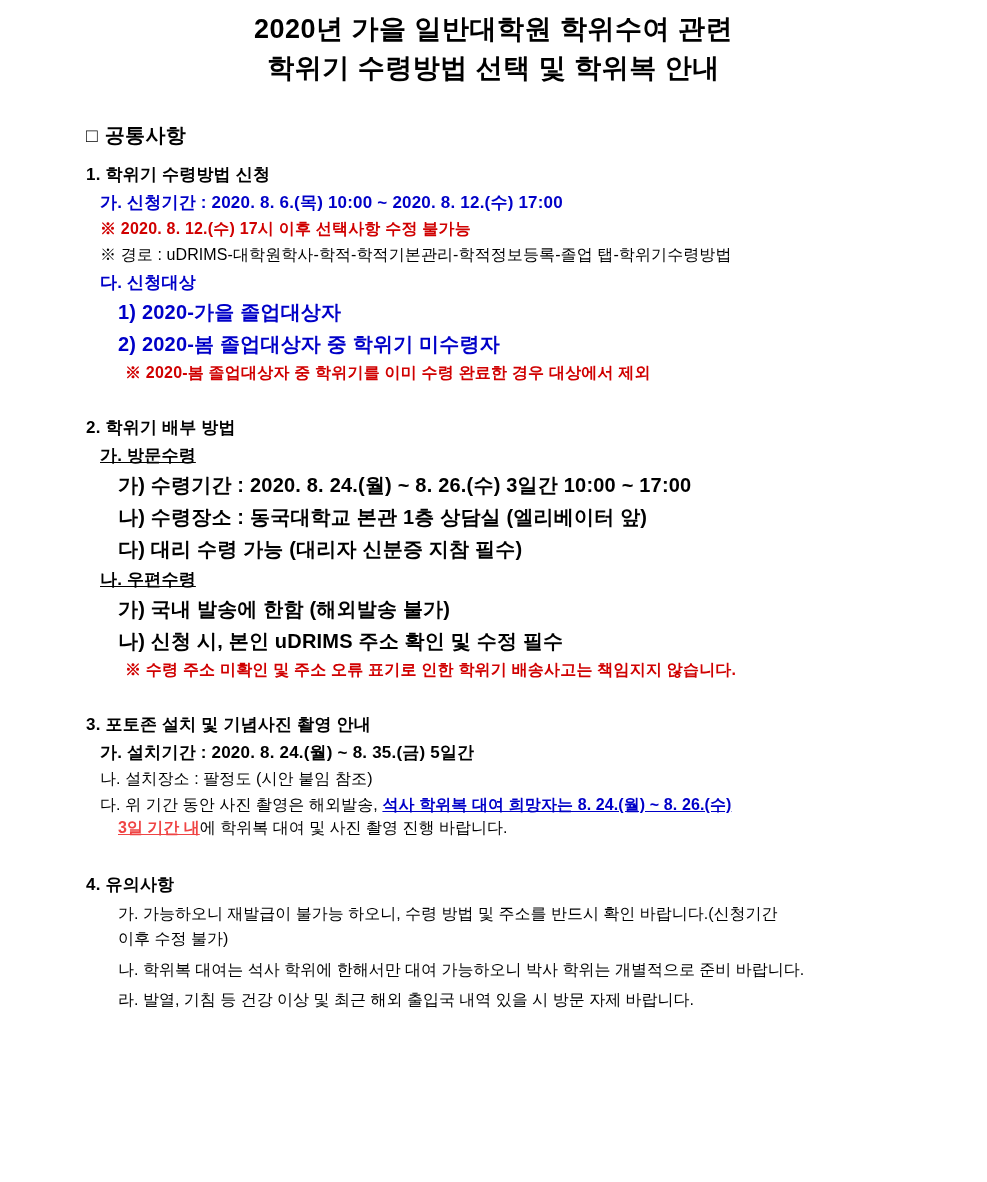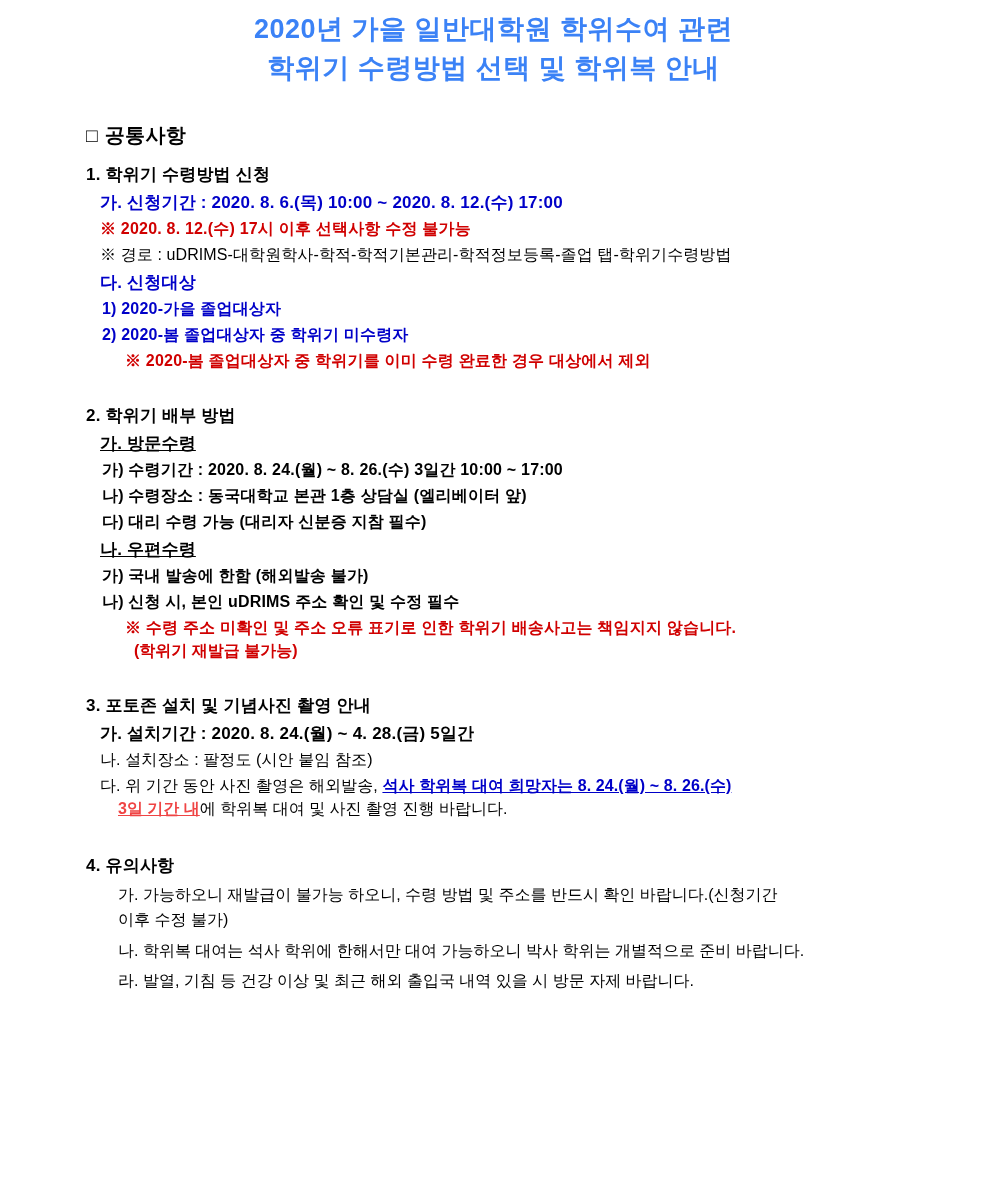--- a/index.html
+++ b/index.html
@@ -22,21 +22,21 @@
   }
   .title-block {
     text-align: center;
     padding-top: 10px;
   }
   .title-line {
     font-size: 27px;
     font-weight: bold;
     letter-spacing: 0.5px;
     line-height: 1.45;
-    color: #3b82f6;
+    color: #000000;
   }
   .body-block {
     padding: 0 28px 0 86px;
     box-sizing: border-box;
   }
   .section-head {
     font-size: 20px;
     font-weight: bold;
     margin-top: 34px;
     margin-bottom: 6px;
@@ -55,23 +55,23 @@
   }
   .lvl2 {
     font-size: 17px;
     font-weight: bold;
     margin-left: 14px;
     margin-top: 5px;
     letter-spacing: 0.2px;
   }
   .lvl2.blue { color: #0000c8; }
   .lvl3 {
-    font-size: 16px;
+    font-size: 20px;
     font-weight: bold;
-    margin-left: 16px;
+    margin-left: 32px;
     margin-top: 5px;
     letter-spacing: 0.2px;
   }
   .lvl3.blue { color: #0000c8; }
   .note-red {
     font-size: 16px;
     font-weight: bold;
     color: #d00000;
     margin-left: 14px;
     margin-top: 5px;
@@ -147,26 +147,25 @@
 
     <div class="num-item">2. 학위기 배부 방법</div>
     <div class="lvl2"><span class="underline">가. 방문수령</span></div>
     <div class="lvl3">가) 수령기간 : 2020. 8. 24.(월) ~ 8. 26.(수) 3일간 10:00 ~ 17:00</div>
     <div class="lvl3">나) 수령장소 : 동국대학교 본관 1층 상담실 (엘리베이터 앞)</div>
     <div class="lvl3">다) 대리 수령 가능 (대리자 신분증 지참 필수)</div>
     <div class="lvl2"><span class="underline">나. 우편수령</span></div>
     <div class="lvl3">가) 국내 발송에 한함 (해외발송 불가)</div>
     <div class="lvl3">나) 신청 시, 본인 uDRIMS 주소 확인 및 수정 필수</div>
     <div class="note-red indent3">※ 수령 주소 미확인 및 주소 오류 표기로 인한 학위기 배송사고는 책임지지 않습니다.</div>
-    <div class="sub-red-cont">(학위기 재발급 불가능)</div>
 
     <div class="gap-md"></div>
 
     <div class="num-item">3. 포토존 설치 및 기념사진 촬영 안내</div>
-    <div class="lvl2">가. 설치기간 : 2020. 8. 24.(월) ~ 4. 28.(금) 5일간</div>
+    <div class="lvl2">가. 설치기간 : 2020. 8. 24.(월) ~ 8. 35.(금) 5일간</div>
     <div class="plain">나. 설치장소 : 팔정도 (시안 붙임 참조)</div>
     <div class="plain">
       <span>다. 위 기간 동안 사진 촬영은 해외발송, </span><span class="blue-u">석사 학위복 대여 희망자는 8. 24.(월) ~ 8. 26.(수)</span>
     </div>
     <div class="cont-line" style="margin-left:32px;">
       <span class="blue-u-cont">3일 기간 내</span><span>에 학위복 대여 및 사진 촬영 진행 바랍니다.</span>
     </div>
 
     <div class="gap-md"></div>
 

